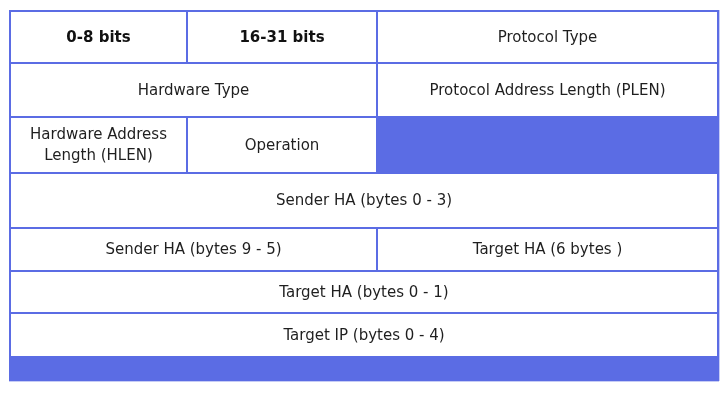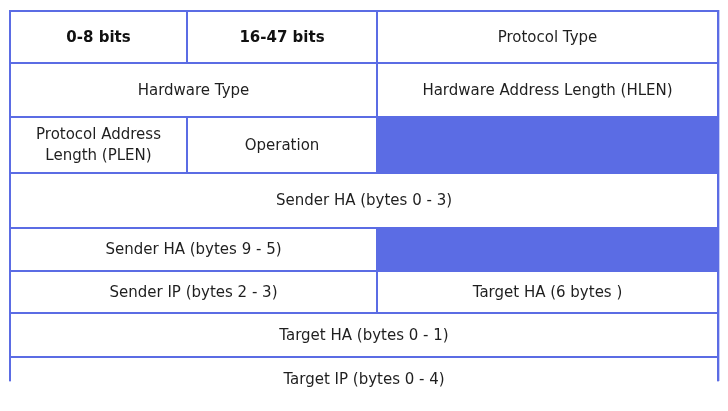--- a/index.html
+++ b/index.html
@@ -52,32 +52,31 @@
   }
   .span2 { grid-column: span 2; }
   .span3 { grid-column: 1 / -1; }
 </style>
 </head>
 <body>
 
 <div class="packet-table">
 
   <div class="cell header">0-8 bits</div>
-  <div class="cell header">16-47 bits</div>
+  <div class="cell header">16-31 bits</div>
 
   <div class="cell">Protocol Type</div>
   <div class="cell span2">Hardware Type</div>
 
+  <div class="cell">Protocol Address Length (PLEN)</div>
   <div class="cell">Hardware Address Length (HLEN)</div>
-  <div class="cell">Protocol Address Length (PLEN)</div>
   <div class="cell">Operation</div>
 
   <div class="cell span3">Sender HA (bytes 0 - 3)</div>
 
   <div class="cell span2">Sender HA (bytes 9 - 5)</div>
 
-  <div class="cell span2">Sender IP (bytes 2 - 3)</div>
   <div class="cell">Target HA (6 bytes )</div>
 
   <div class="cell span3">Target HA (bytes 0 - 1)</div>
 
   <div class="cell span3">Target IP (bytes 0 - 4)</div>
 </div>
 
 </body></html>

